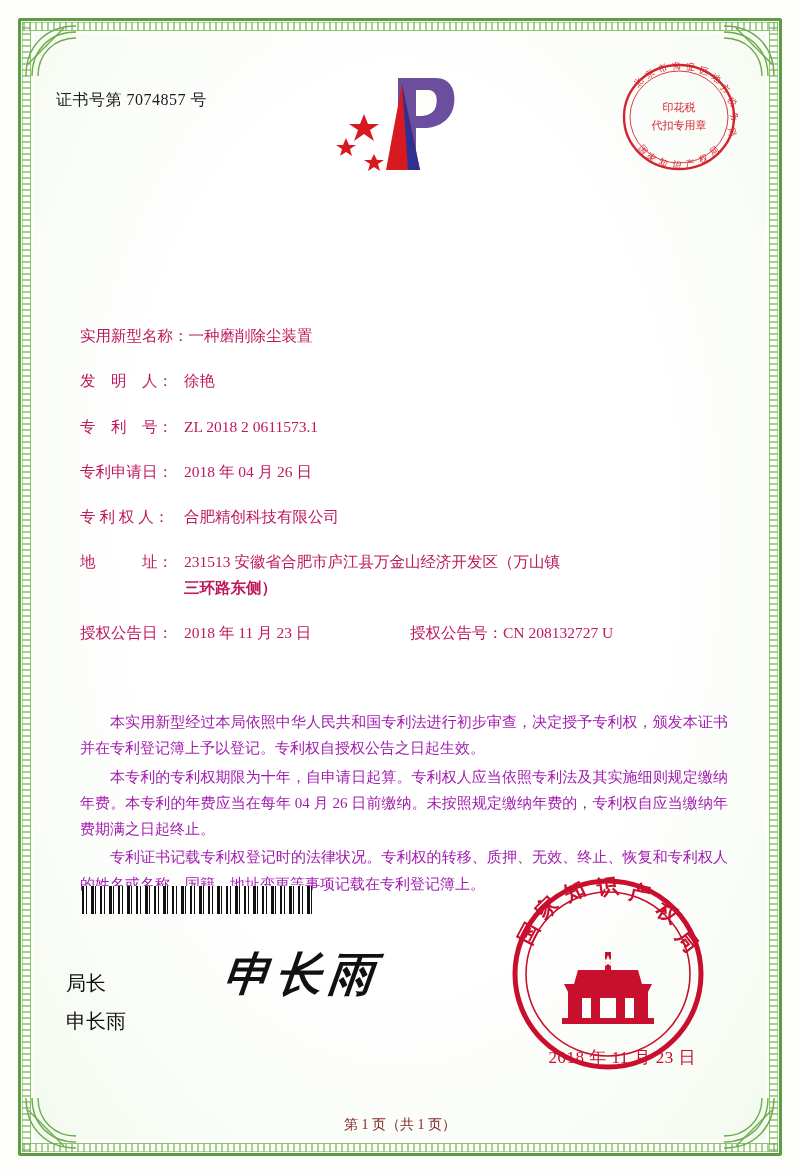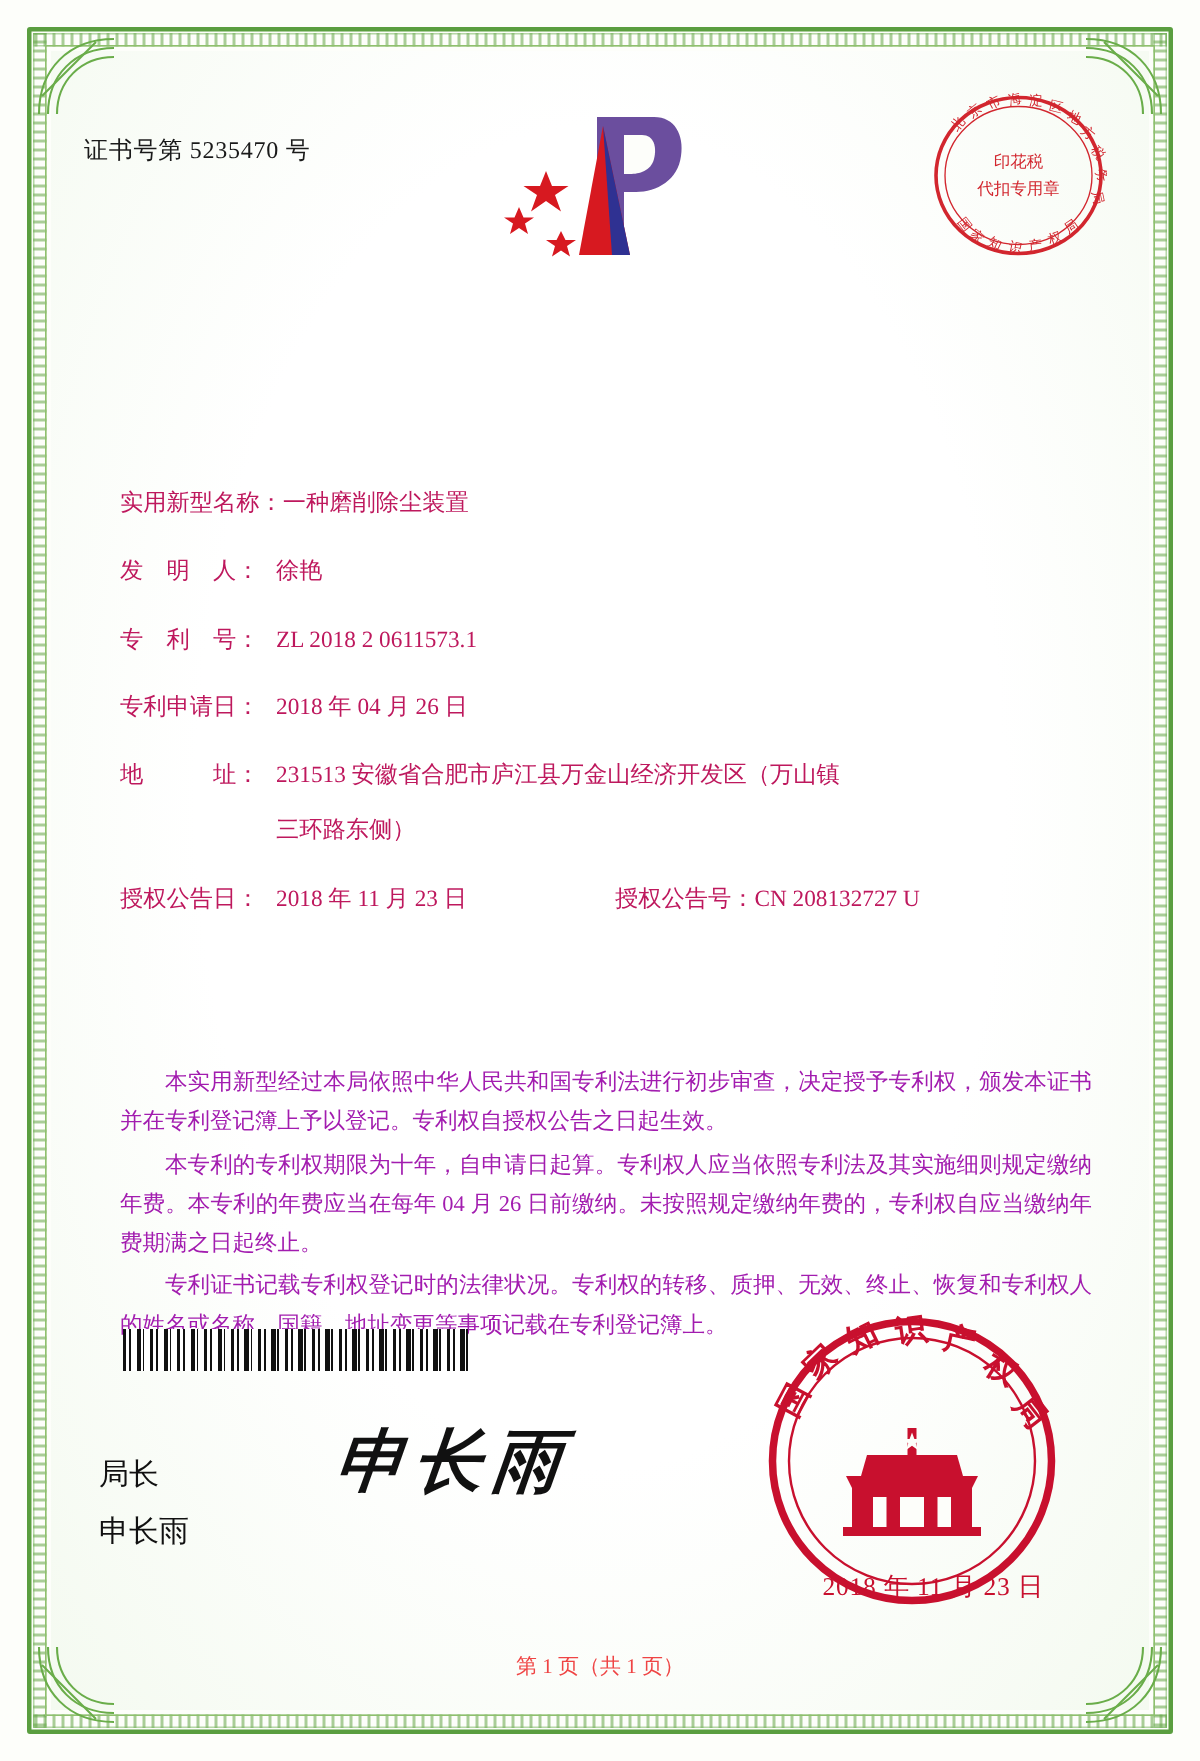--- a/index.html
+++ b/index.html
@@ -127,22 +127,23 @@
   }
   .field-value { }
   .field-row.two-col {
     display: flex;
     white-space: nowrap;
   }
   .two-col .col-left { width: 330px; }
   .addr-cont {
     display: block;
     margin-left: 104px;
-    margin-top: 14px;
+    margin-top: 2px;
     white-space: nowrap;
+    font-weight: bold;
   }
 
   
   .paragraphs {
     position: absolute;
     left: 46px;
     top: 650px;
     width: 648px;
     font-size: 15px;
     line-height: 1.75;
@@ -202,26 +203,26 @@
     position: absolute;
     right: 70px;
     top: 1012px;
     font-size: 17px;
     color: #c8102e;
     letter-spacing: 0.5px;
   }
 
   .footer {
     position: absolute;
-    bottom: 20px;
+    bottom: 6px;
     left: 0;
     width: 100%;
     text-align: center;
     font-size: 14px;
-    color: #ef4444;
+    color: #7f1d1d;
   }
 </style>
 </head>
 <body>
 
 <div class="page">
 
   <div class="bg-tint"></div>
 
   <div class="border-outer"></div>
@@ -267,21 +268,21 @@
       <path d="M2,52 C2,22 22,2 52,2"></path>
       <path d="M8,52 C8,26 26,8 52,8"></path>
       <path d="M14,52 C14,30 30,14 52,14"></path>
       <path d="M4,40 C14,30 30,14 40,4"></path>
     </g>
       </svg>
   </div>
 
   <div class="content">
 
-    <div class="cert-no">证书号第 5235470 号</div>
+    <div class="cert-no">证书号第 7074857 号</div>
 
     <div class="emblem">
       <svg viewBox="0 0 140 115">
         <path d="M70 8 L108 8 C122 8 128 20 126 34 C124 50 110 58 96 58 L88 58 L88 100 L70 100 Z" fill="#6b4e9e"></path>
         <path d="M88 20 L100 20 C108 20 110 28 108 36 C106 44 98 46 92 46 L88 46 Z" fill="#fdfefa"></path>
         <path d="M74 14 L92 100 L58 100 Z" fill="#d71920"></path>
         <path d="M74 14 L92 100 L80 100 Z" fill="#2f3192"></path>
         <path d="M20 96 L58 100 L30 60 Z" fill="#ffffff"></path>
         <g fill="#d71920">
           <polygon points="36,44 40,54 51,54 42,60 46,71 36,64 26,71 30,60 21,54 32,54"></polygon>
@@ -334,20 +335,23 @@
       </div>
 
       <div class="field-row">
         <span class="field-label">专　利　号：</span><span class="field-value">ZL 2018 2 0611573.1</span>
       </div>
 
       <div class="field-row">
         <span class="field-label">专利申请日：</span><span class="field-value">2018 年 04 月 26 日</span>
       </div>
 
+      <div class="field-row">
+        <span class="field-label">专 利 权 人：</span><span class="field-value">合肥精创科技有限公司</span>
+      </div>
 
       <div class="field-row">
         <span class="field-label">地　　　址：</span><span class="field-value">231513  安徽省合肥市庐江县万金山经济开发区（万山镇</span>
         <span class="addr-cont">三环路东侧）</span>
       </div>
 
       <div class="field-row two-col">
         <span class="col-left">
           <span class="field-label">授权公告日：</span><span class="field-value">2018 年 11 月 23 日</span>
         </span>

